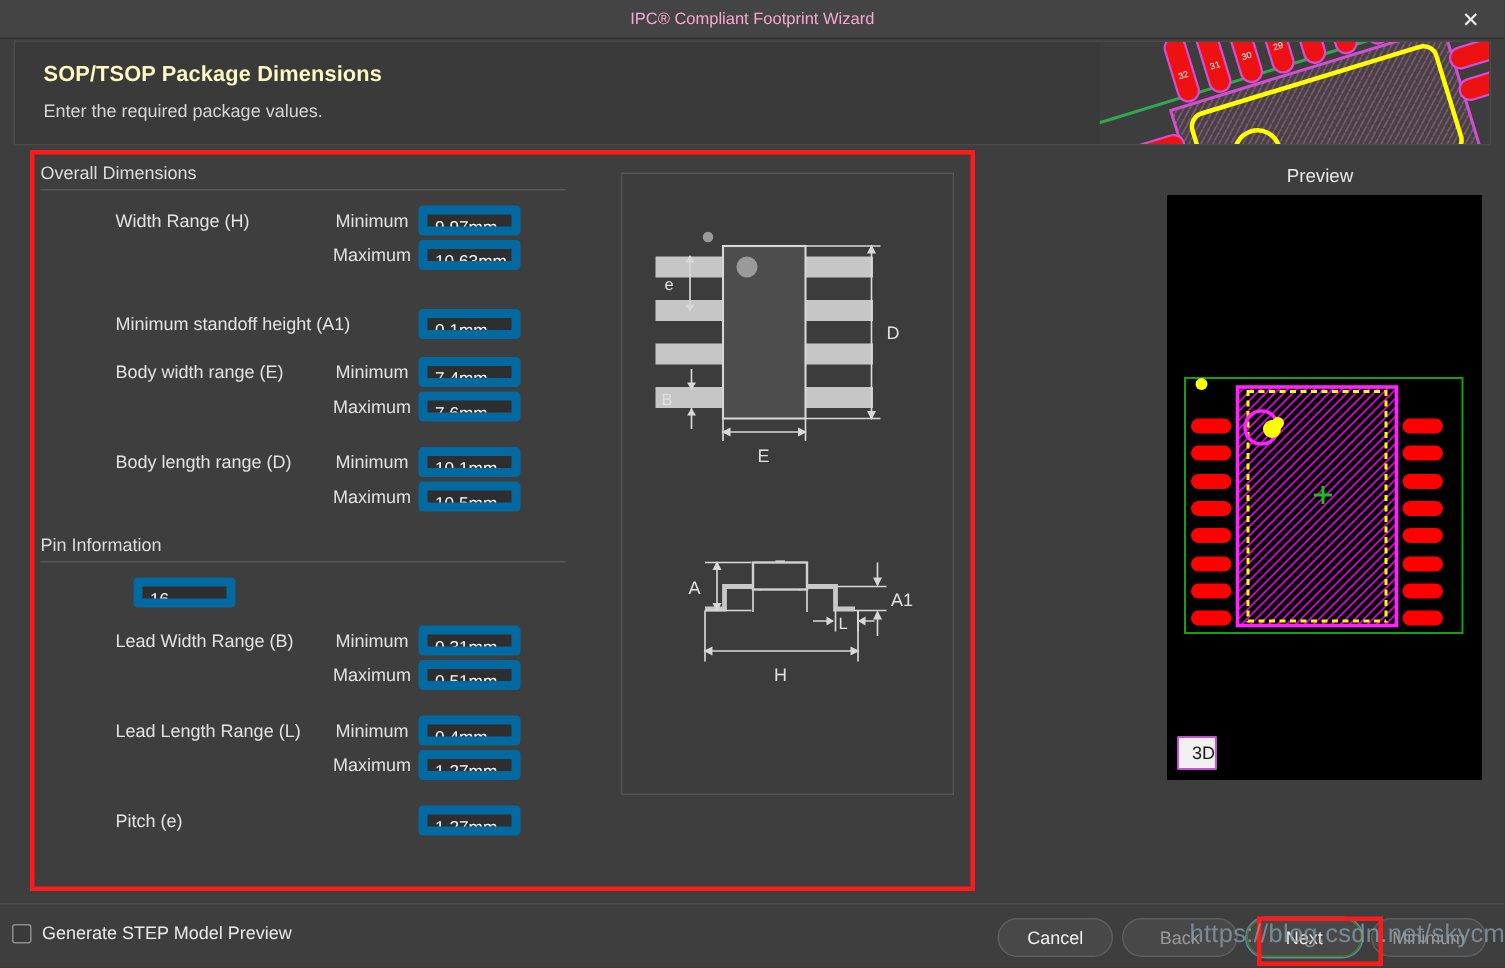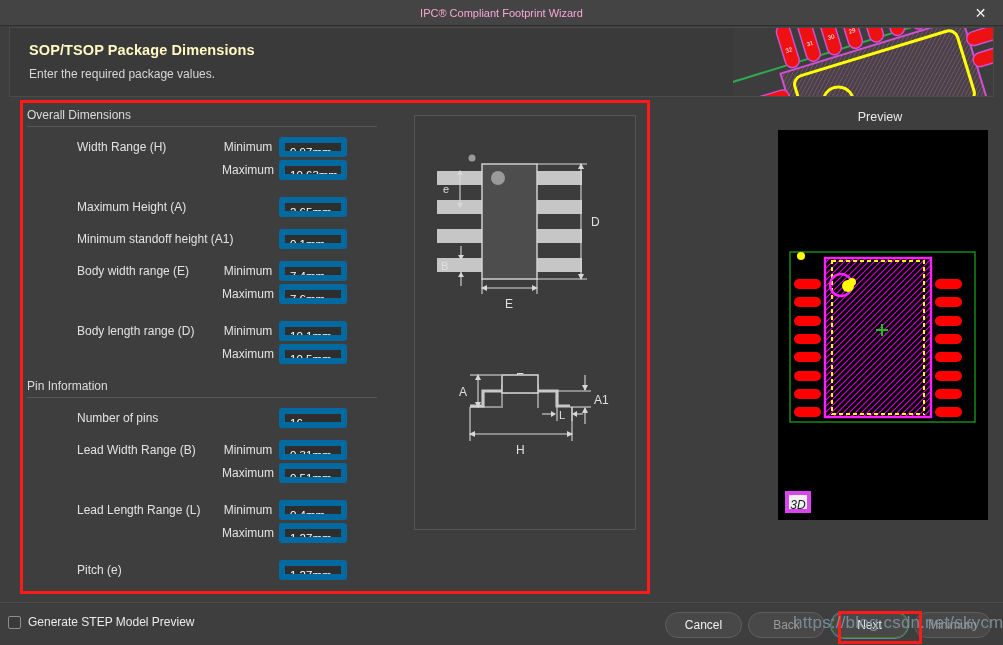--- a/index.html
+++ b/index.html
@@ -141,26 +141,25 @@
   .preview-canvas {
     position: absolute; left: 14px; top: 32px;
     width: 210px; height: 390px;
     background: #000000;
     overflow: hidden;
   }
   .btn-3d {
     position: absolute; left: 7px; bottom: 7px;
     width: 26px; height: 22px;
     background: #f0f0f0;
-    border: 4px solid #d946ef;
+    border: 1px solid #d946ef;
     color: #1a1a1a; font-size: 12px;
-    text-align: center; line-height: 20px;
+    text-align: right; line-height: 20px;
     cursor: pointer;
     z-index: 5;
-    font-style: italic;
   }
 
   
   .footer {
     position: absolute; left: 0; bottom: 0;
     width: 1003px; height: 43px;
     background: #3e3e3e;
     border-top: 1px solid #4d4d4d;
   }
   .chk-wrap {
@@ -299,25 +298,20 @@
         <div class="fval">9.97mm</div>
       </div>
       <div class="frow">
         <div class="flabel"></div>
         <div class="minmax">Maximum</div>
         <div class="fval">10.63mm</div>
       </div>
 
       <div class="spacer-md"></div>
 
-      <div class="frow">
-        <div class="flabel">Maximum Height (A)</div>
-        <div class="minmax"></div>
-        <div class="fval">2.65mm</div>
-      </div>
 
       <div class="spacer-sm"></div>
 
       <div class="frow">
         <div class="flabel">Minimum standoff height (A1)</div>
         <div class="minmax"></div>
         <div class="fval">0.1mm</div>
       </div>
 
       <div class="spacer-sm"></div>
@@ -344,21 +338,20 @@
         <div class="flabel"></div>
         <div class="minmax">Maximum</div>
         <div class="fval">10.5mm</div>
       </div>
 
       <div class="spacer-md"></div>
 
       <div class="group-title">Pin Information</div>
 
       <div class="frow">
-        <div class="flabel">Number of pins</div>
         <div class="minmax"></div>
         <div class="fval">16</div>
       </div>
 
       <div class="spacer-sm"></div>
 
       <div class="frow">
         <div class="flabel">Lead Width Range (B)</div>
         <div class="minmax">Minimum</div>
         <div class="fval">0.31mm</div>

